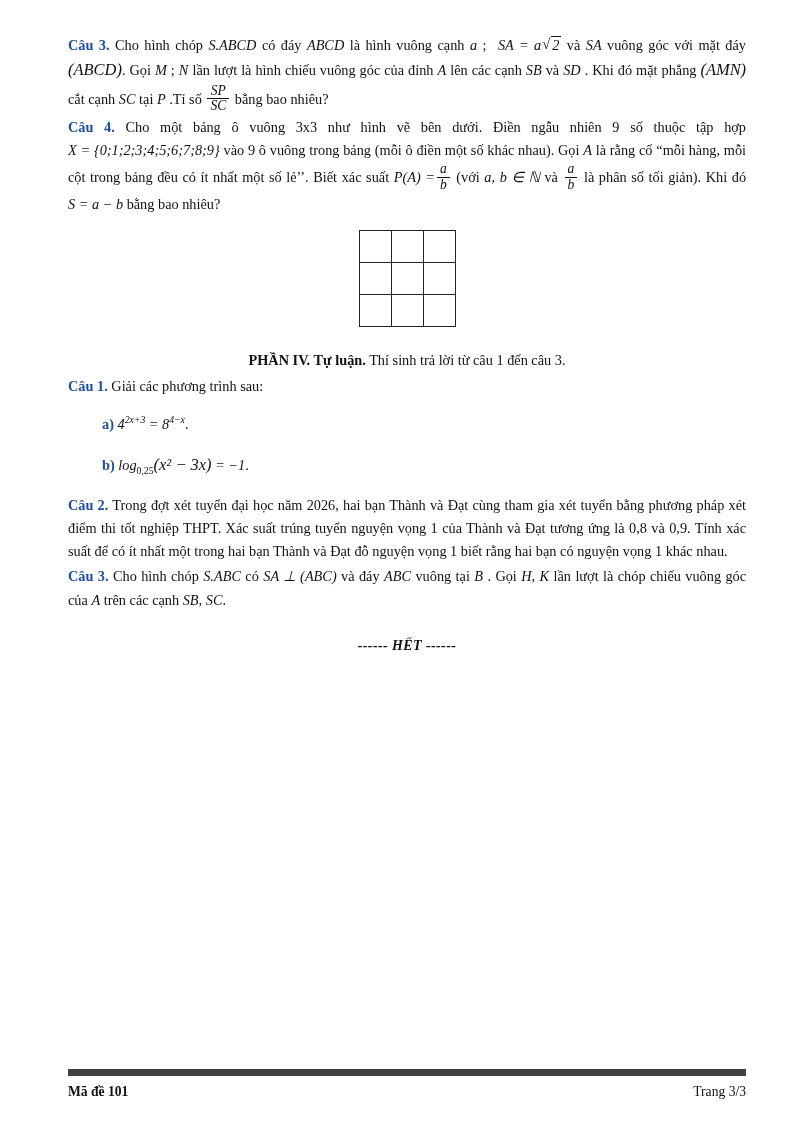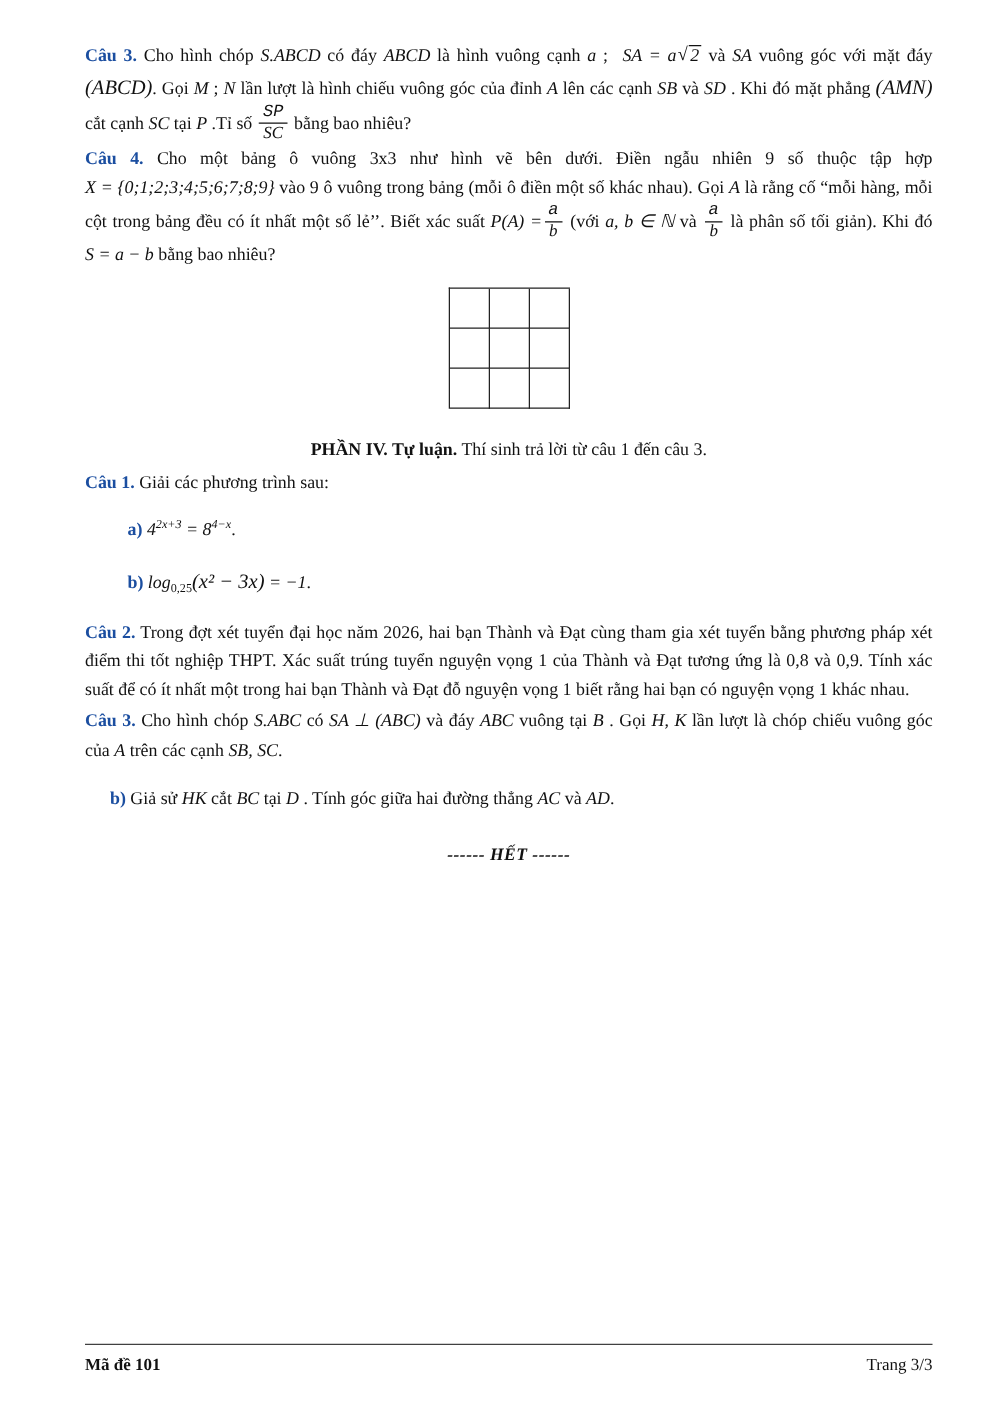--- a/index.html
+++ b/index.html
@@ -39,21 +39,21 @@
 
   
   .frac {
     display: inline-block;
     vertical-align: -0.52em;
     text-align: center;
     font-size: 0.95em;
     line-height: 1.08;
     margin: 0 2px;
   }
-  .frac .num { display: block; padding: 0 3px; font-family: Liberation Mono, monospace; }
+  .frac .num { display: block; padding: 0 3px; }
   .frac .den { display: block; border-top: 1px solid #111; padding: 0 3px; }
 
   
   .sqrt {
     display: inline-block;
     position: relative;
     padding-left: 9px;
     margin-left: 1px;
   }
   .sqrt::before {
@@ -116,21 +116,21 @@
     font-weight: bold;
     font-size: 14px;
     letter-spacing: 0.4px;
     margin-top: 26px;
   }
   .footer {
     position: absolute;
     left: 68px;
     right: 48px;
     bottom: 22px;
-    border-top: 1px solid #404040;
+    border-top: 7px solid #404040;
     padding-top: 8px;
     display: flex;
     justify-content: space-between;
     font-size: 13.6px;
   }
   .footer .left { font-weight: bold; }
   .nowrap { white-space: nowrap; }
   .sp { display: inline-block; width: 6px; }
 </style>
 </head>
@@ -245,33 +245,20 @@
     <span>. Gọi</span>
     <span class="mathvar">H</span><span>,</span>
     <span class="mathvar">K</span>
     <span>lần lượt là chóp chiếu vuông góc của</span>
     <span class="mathvar">A</span>
     <span>trên các cạnh</span>
     <span class="mathvar">SB, SC</span><span>.</span>
   </p>
 
 
-  <p class="indent-b">
-    <span class="lbl">b)</span>
-    <span>Giả sử</span>
-    <span class="mathvar">HK</span>
-    <span>cắt</span>
-    <span class="mathvar">BC</span>
-    <span>tại</span>
-    <span class="mathvar">D</span>
-    <span>. Tính góc giữa hai đường thẳng</span>
-    <span class="mathvar">AC</span>
-    <span>và</span>
-    <span class="mathvar">AD</span><span>.</span>
-  </p>
 
   <p class="het">------ HẾT ------</p>
 
   <div class="footer">
     <span class="left">Mã đề 101</span>
     <span>Trang 3/3</span>
   </div>
 
 </div>
 

